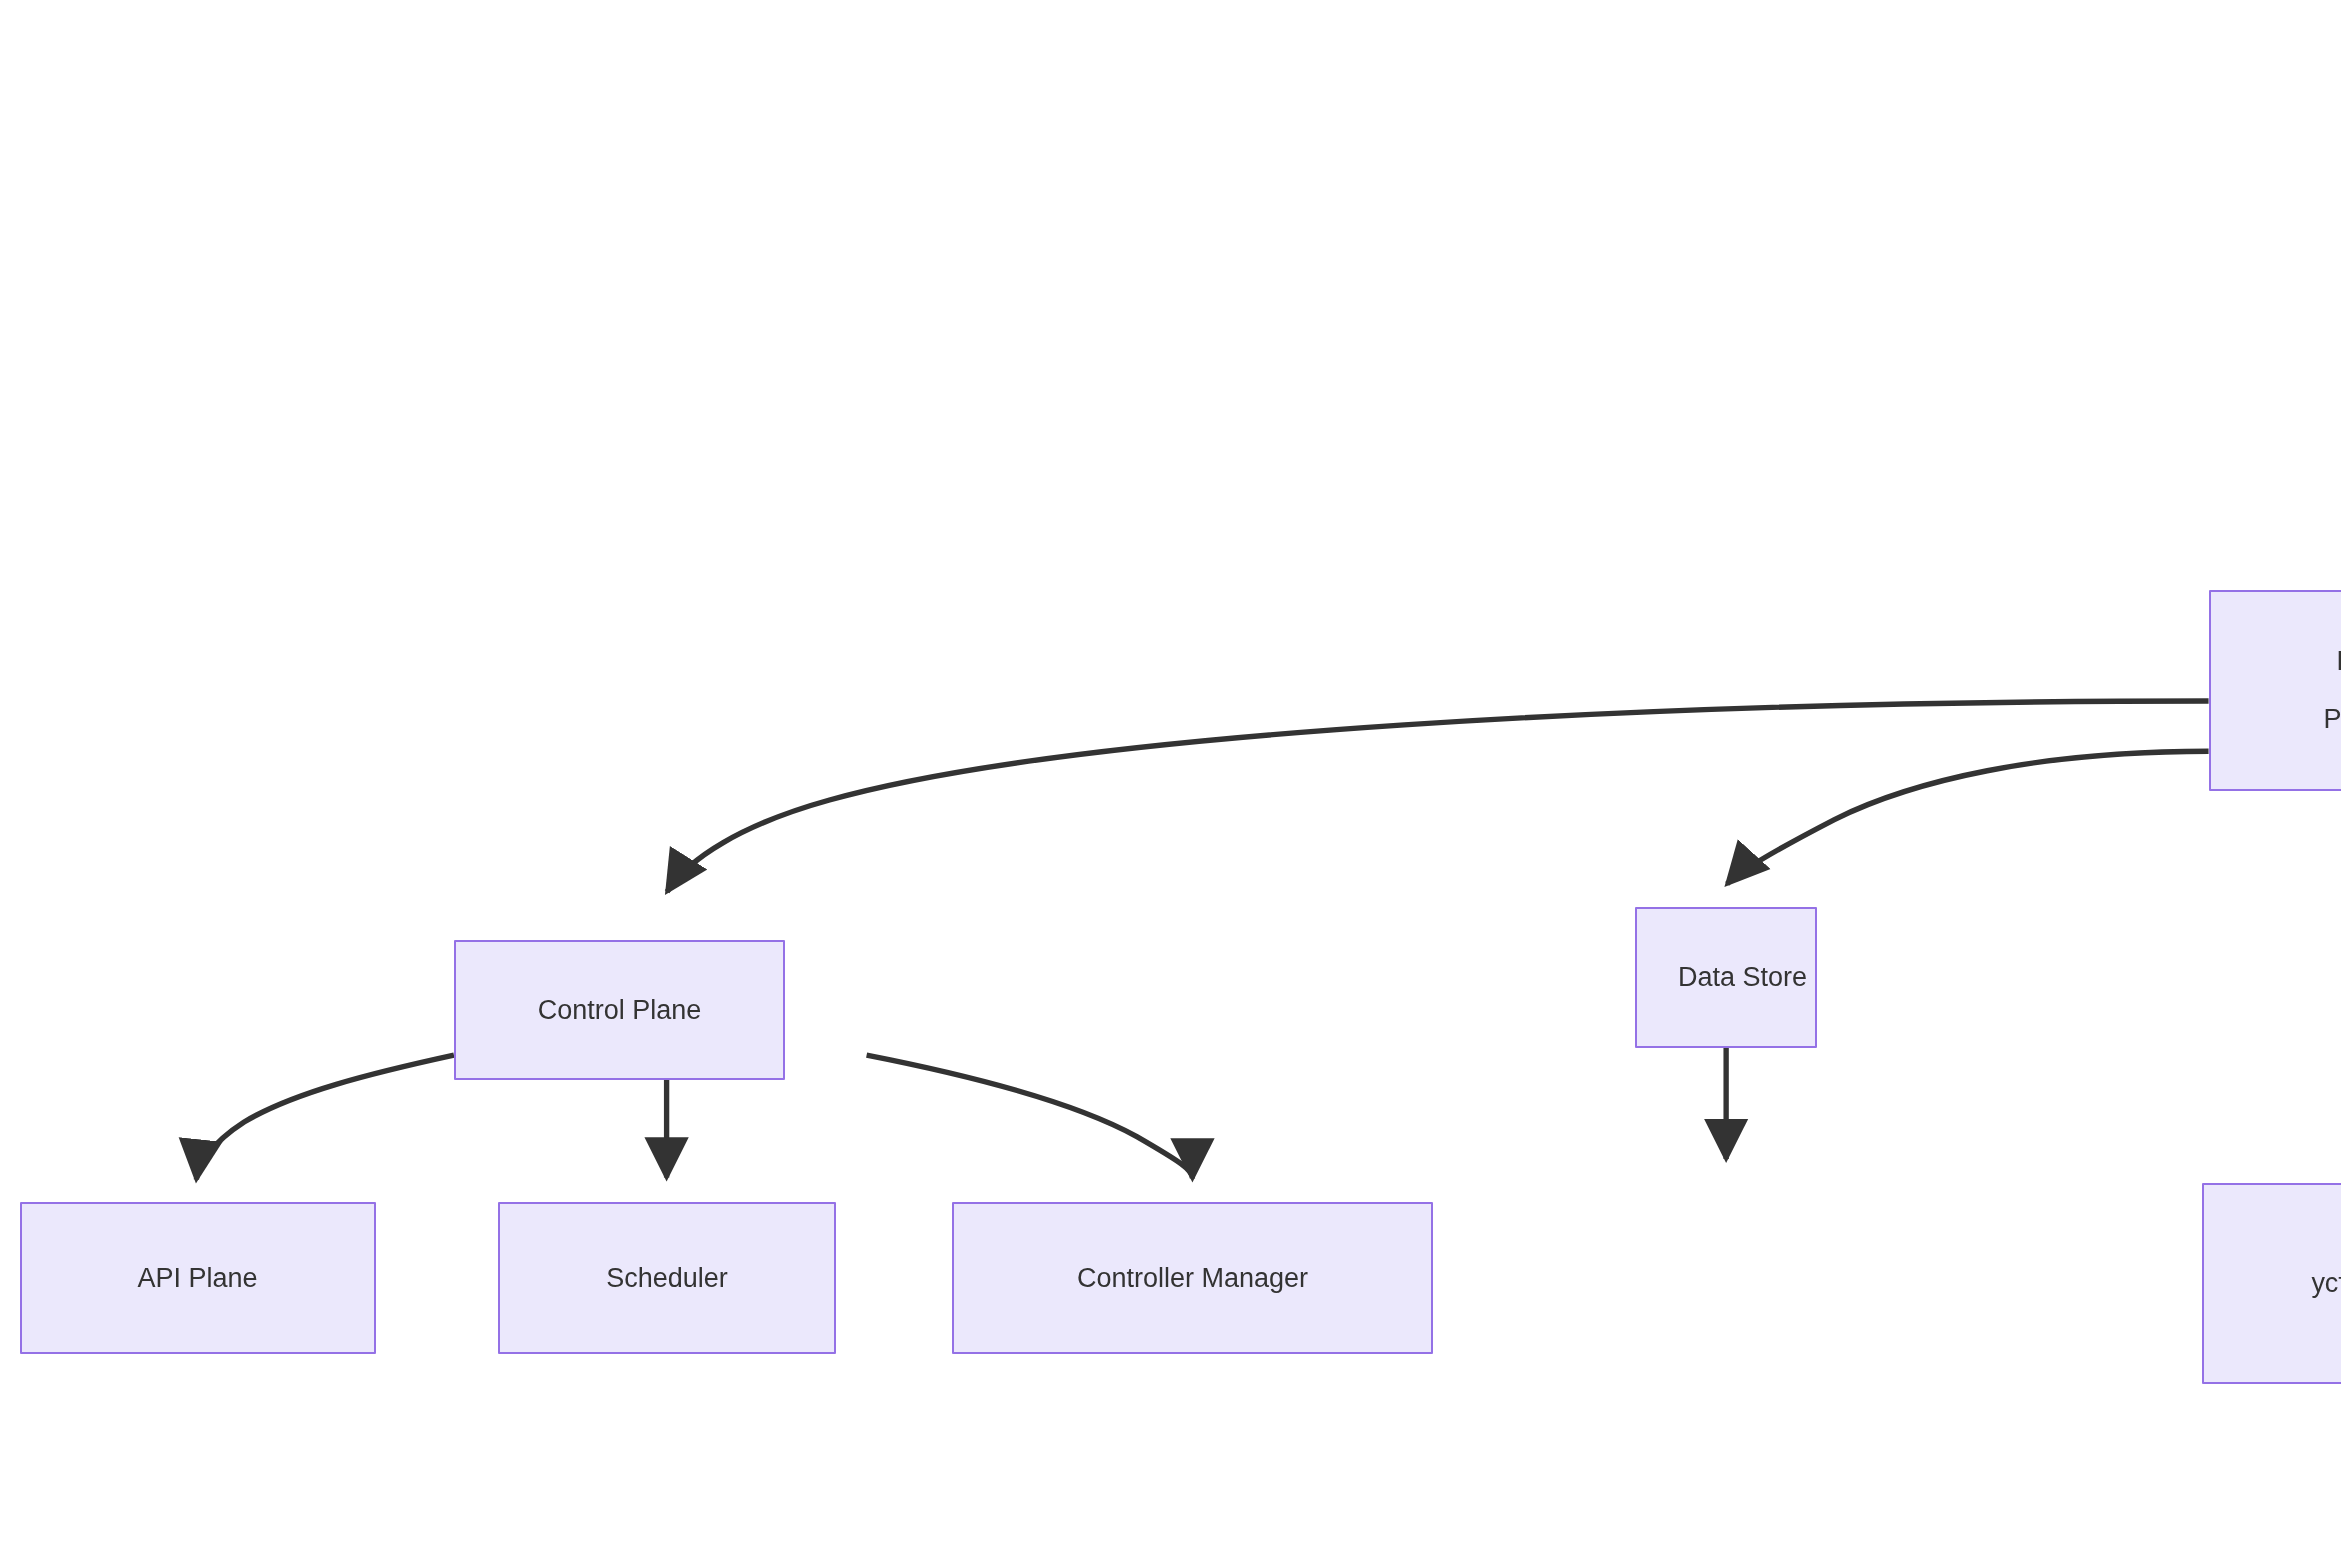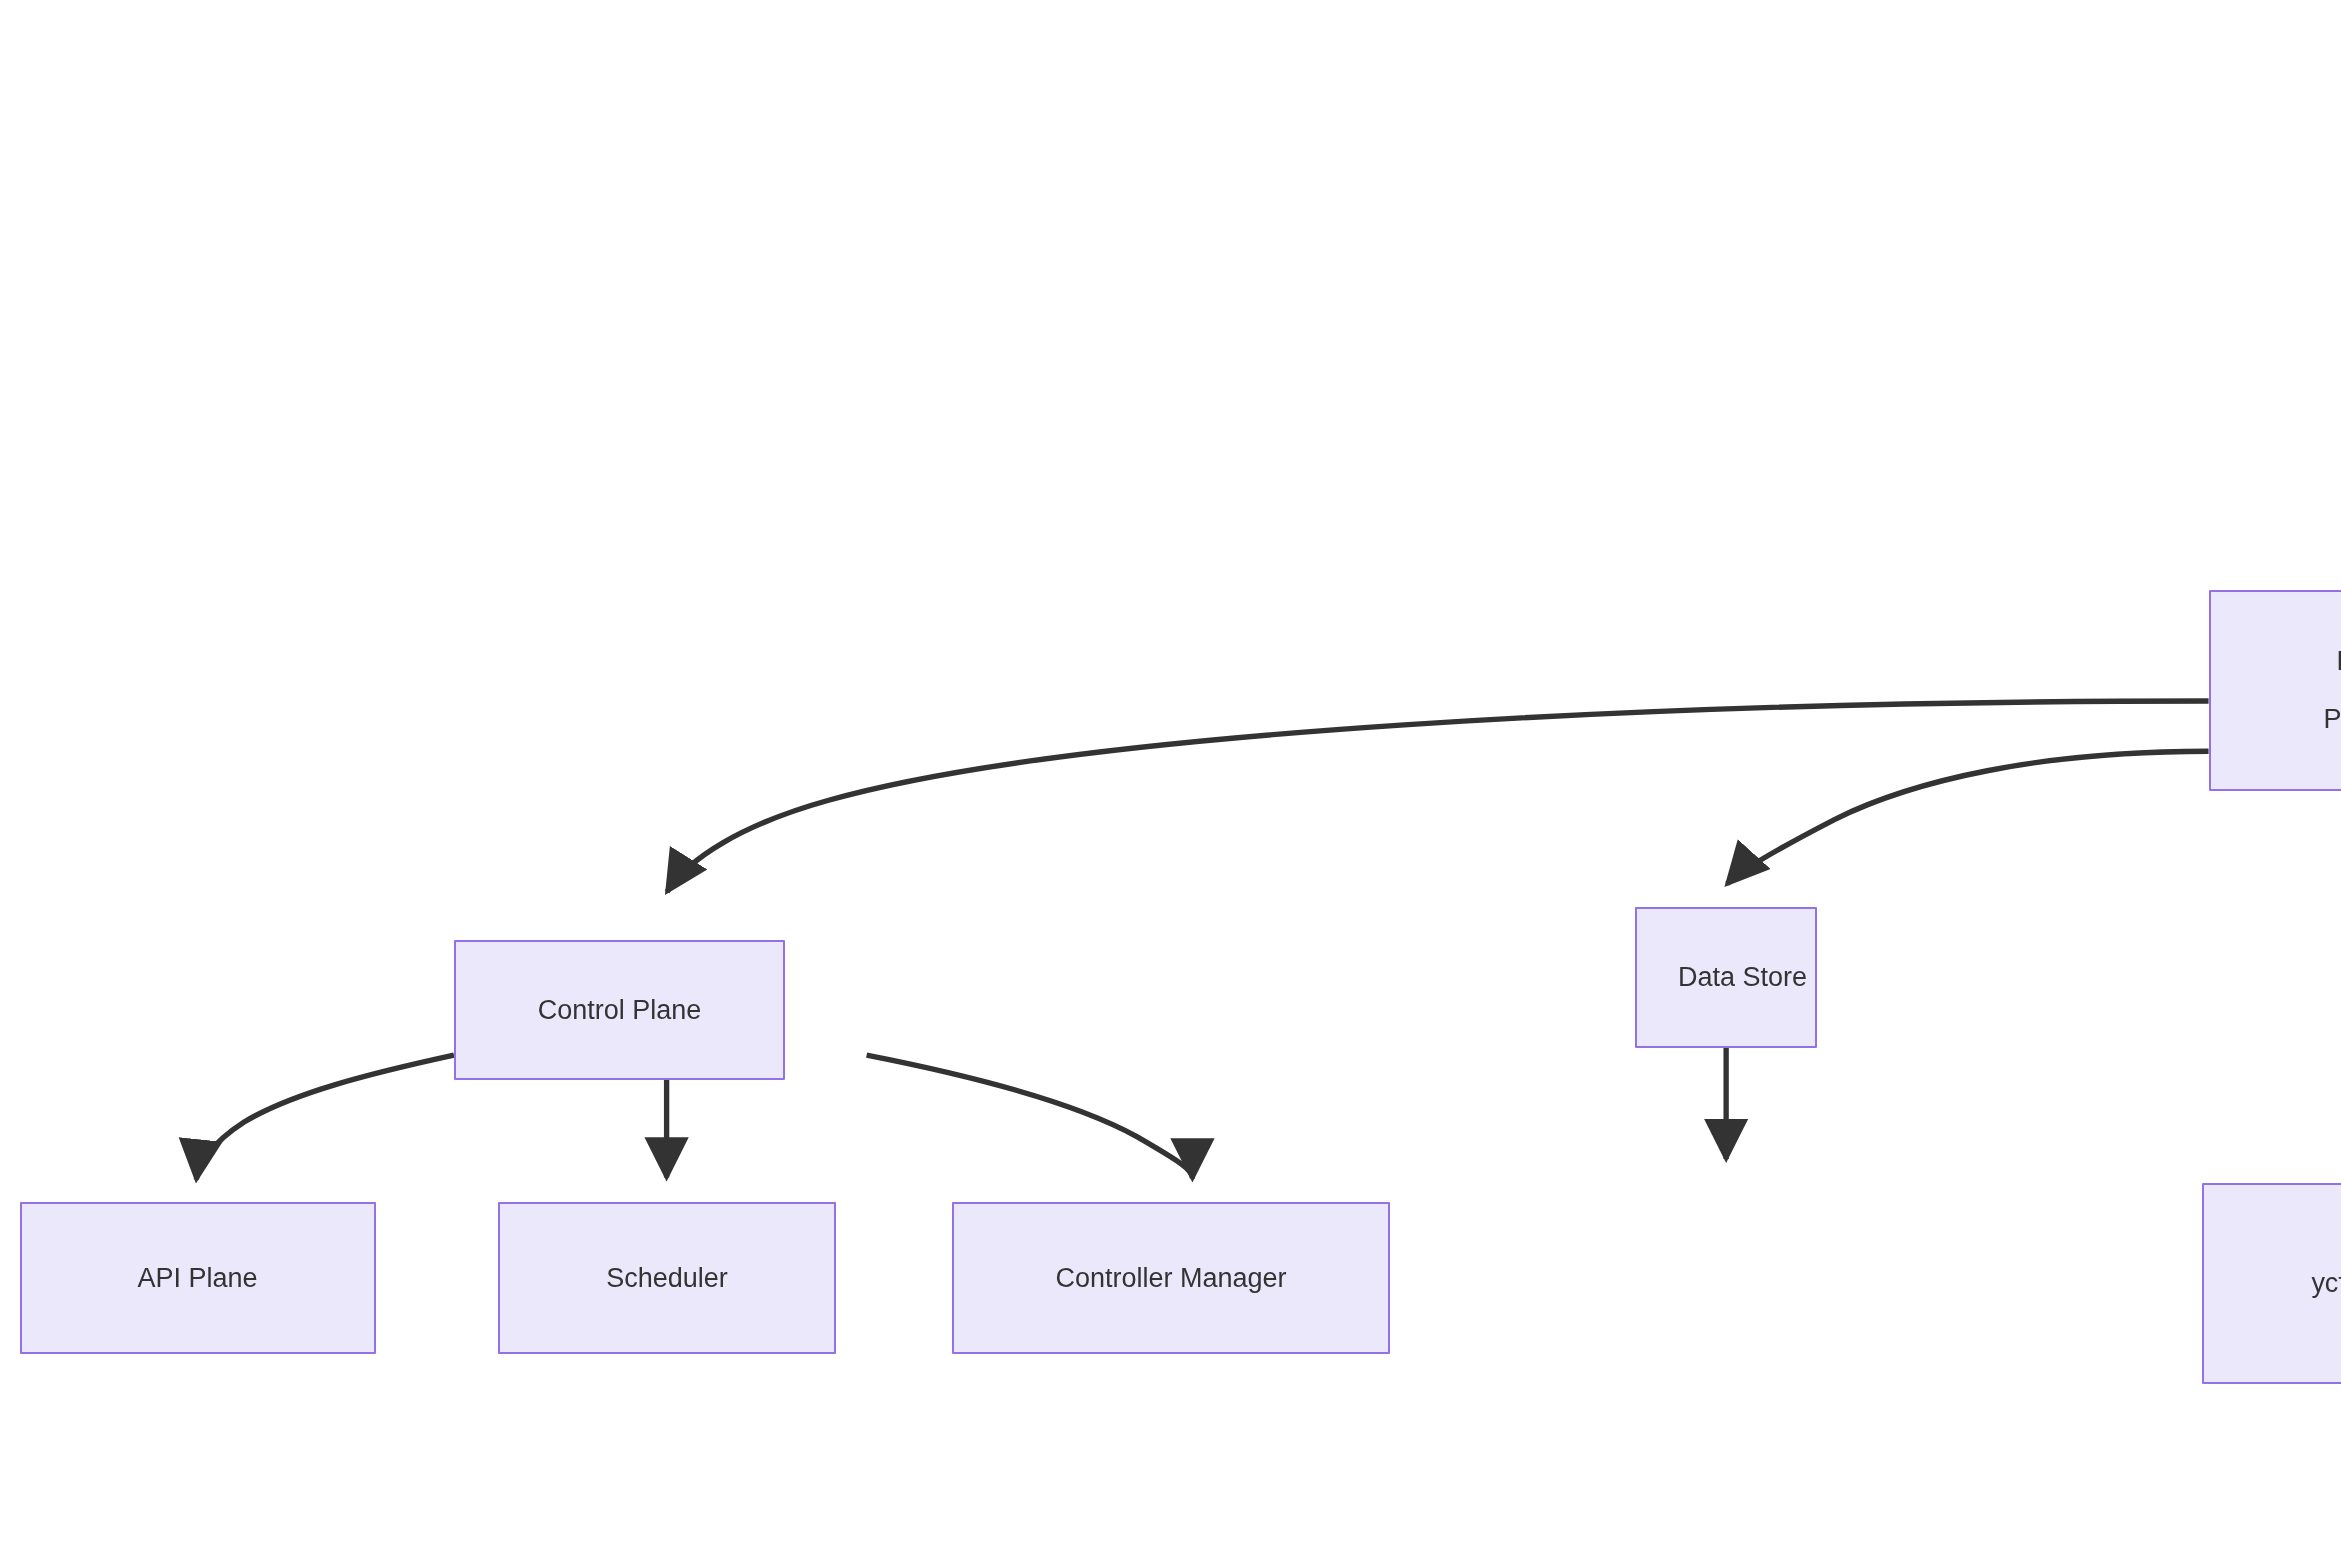--- a/index.html
+++ b/index.html
@@ -45,21 +45,21 @@
   }
   .node.two-line .line + .line {
     margin-top: 17.6px;
   }
   
   #node-root        { left: 2209px; top: 590px; width: 273px;  height: 201px; }
   #node-controlplane{ left: 454px;  top: 916px; width: 331px;  height: 140px; margin-top: 24px; }
   #node-datastore   { left: 1635px; top: 907px; width: 182px;  height: 141px; padding-left: 33px; }
   #node-apiserver   { left: 19.5px;   top: 1202px; width: 356px;  height: 152px; }
   #node-scheduler   { left: 498px; top: 1202px; width: 338px;  height: 152px; text-align: right; }
-  #node-ctrlmgr     { left: 952px; top: 1202px; width: 438px;  height: 152px; }
+  #node-ctrlmgr     { left: 952px; top: 1202px; width: 481px;  height: 152px; }
   #node-etcd        { left: 1587px; top: 1183px; width: 487px;  height: 201px; }
   #node-install     { left: 2202px; top: 1183px; width: 273px;  height: 201px; }
 </style>
 </head>
 <body>
 
 <div id="canvas">
 
   <svg id="edge-layer" viewBox="0 0 4800 3200" width="2342" height="1561" xmlns="http://www.w3.org/2000/svg">
     <defs>

